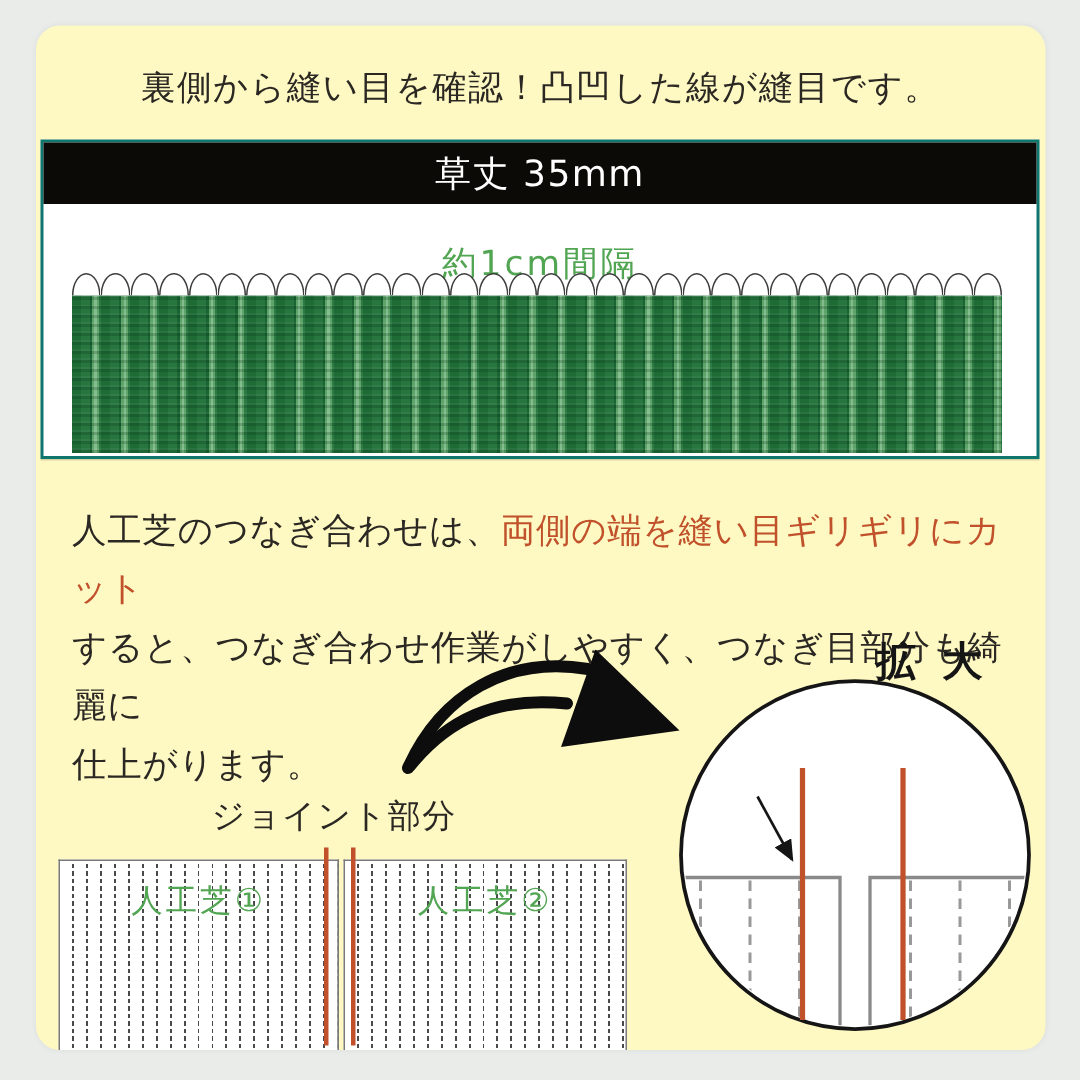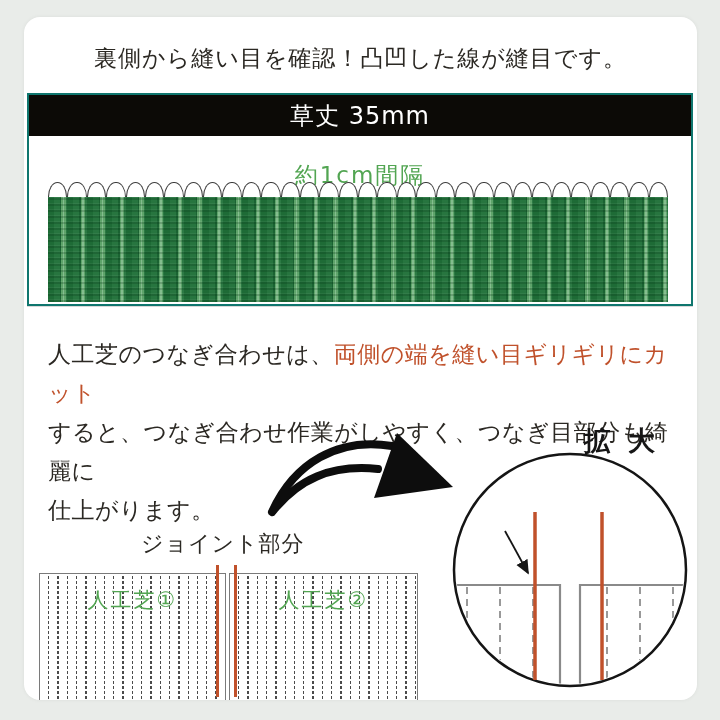--- a/index.html
+++ b/index.html
@@ -6,21 +6,21 @@
   body{
     width:720px;height:720px;
     background:#e9ece9;
     font-family:"DejaVu Sans","Liberation Sans",sans-serif;
     position:relative;
     color:#2b2823;
   }
   .card{
     position:absolute;left:24px;top:17px;
     width:673px;height:683px;
-    background:#ffffff;
+    background:#fef9c3;
     border-radius:16px;
     overflow:hidden;
     box-shadow:0 0 4px rgba(0,0,0,0.06);
   }
   
   .title{
     position:absolute;left:0;top:26px;width:100%;
     text-align:center;font-size:23px;letter-spacing:1px;color:#2b2823;
   }
   

